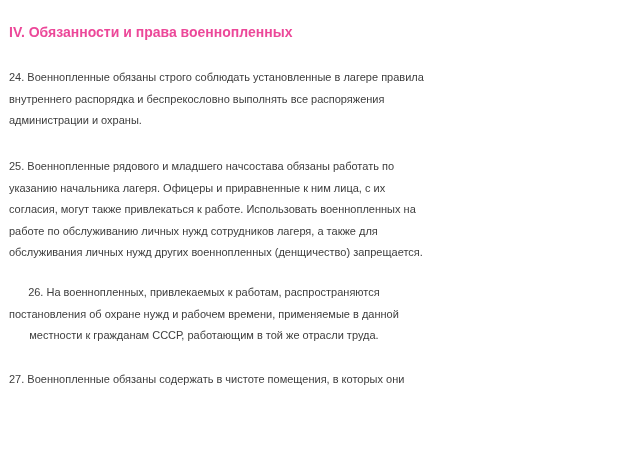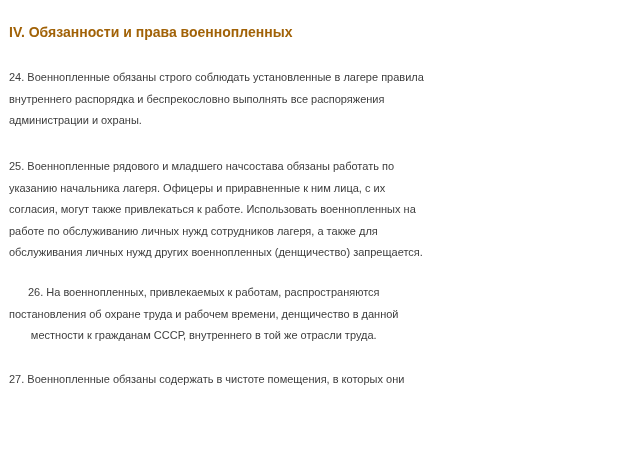--- a/index.html
+++ b/index.html
@@ -1,18 +1,18 @@
 <!DOCTYPE html>
 <html><head>
 <meta charset="utf-8">
 <style>
   html, body { margin: 0; padding: 0; background: #ffffff; }
   body { width: 620px; height: 457px; overflow: hidden; position: relative; }
   .doc { position: absolute; left: 9px; top: 0; width: 606px; font-family: "Liberation Sans", sans-serif; color: #3a3a3a; }
-  .title { position: absolute; left: 0; top: 24px; font-size: 14px; font-weight: bold; color: #a16207; white-space: nowrap; }
+  .title { position: absolute; left: 0; top: 24px; font-size: 14px; font-weight: bold; color: #ec4899; white-space: nowrap; }
   .para { position: absolute; left: 0; font-size: 11px; line-height: 21.6px; color: #3d3d3d; }
   .para .ln { display: block; white-space: nowrap; }
 </style>
 </head>
 <body>
 
 <div class="doc">
   <div class="title">IV. Обязанности и права военнопленных</div>
 
   <div class="para" style="top:67px;">
@@ -24,20 +24,20 @@
   <div class="para" style="top:156px;">
     <span class="ln">25. Военнопленные рядового и младшего начсостава обязаны работать по</span>
     <span class="ln">указанию начальника лагеря. Офицеры и приравненные к ним лица, с их</span>
     <span class="ln">согласия, могут также привлекаться к работе. Использовать военнопленных на</span>
     <span class="ln">работе по обслуживанию личных нужд сотрудников лагеря, а также для</span>
     <span class="ln">обслуживания личных нужд других военнопленных (денщичество) запрещается.</span>
   </div>
 
   <div class="para" style="top:282px;text-align:center;">
     <span class="ln">26. На военнопленных, привлекаемых к работам, распространяются</span>
-    <span class="ln">постановления об охране труда и рабочем времени, денщичество в данной</span>
-    <span class="ln">местности к гражданам СССР, внутреннего в той же отрасли труда.</span>
+    <span class="ln">постановления об охране нужд и рабочем времени, применяемые в данной</span>
+    <span class="ln">местности к гражданам СССР, работающим в той же отрасли труда.</span>
   </div>
 
   <div class="para" style="top:369px;">
     <span class="ln">27. Военнопленные обязаны содержать в чистоте помещения, в которых они</span>
   </div>
 </div>
 
 </body></html>

